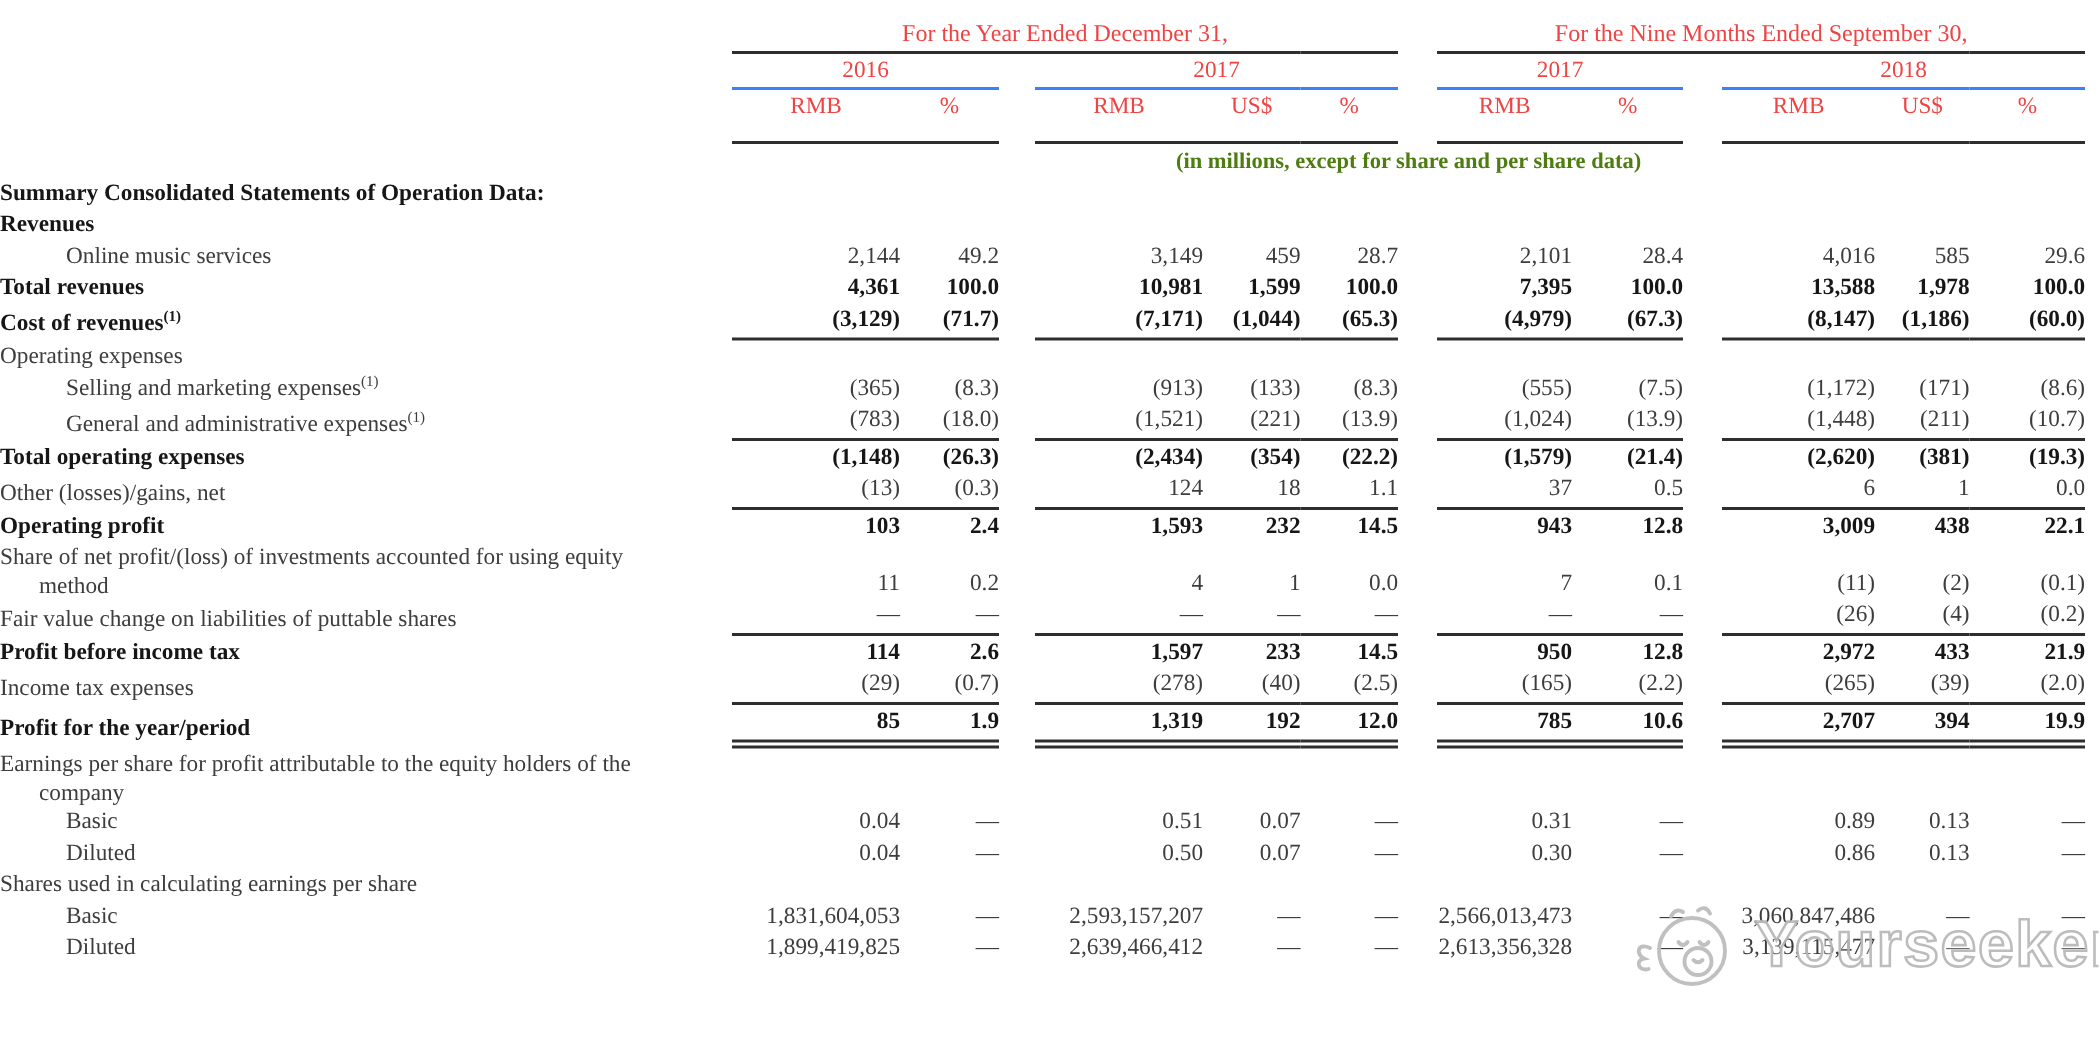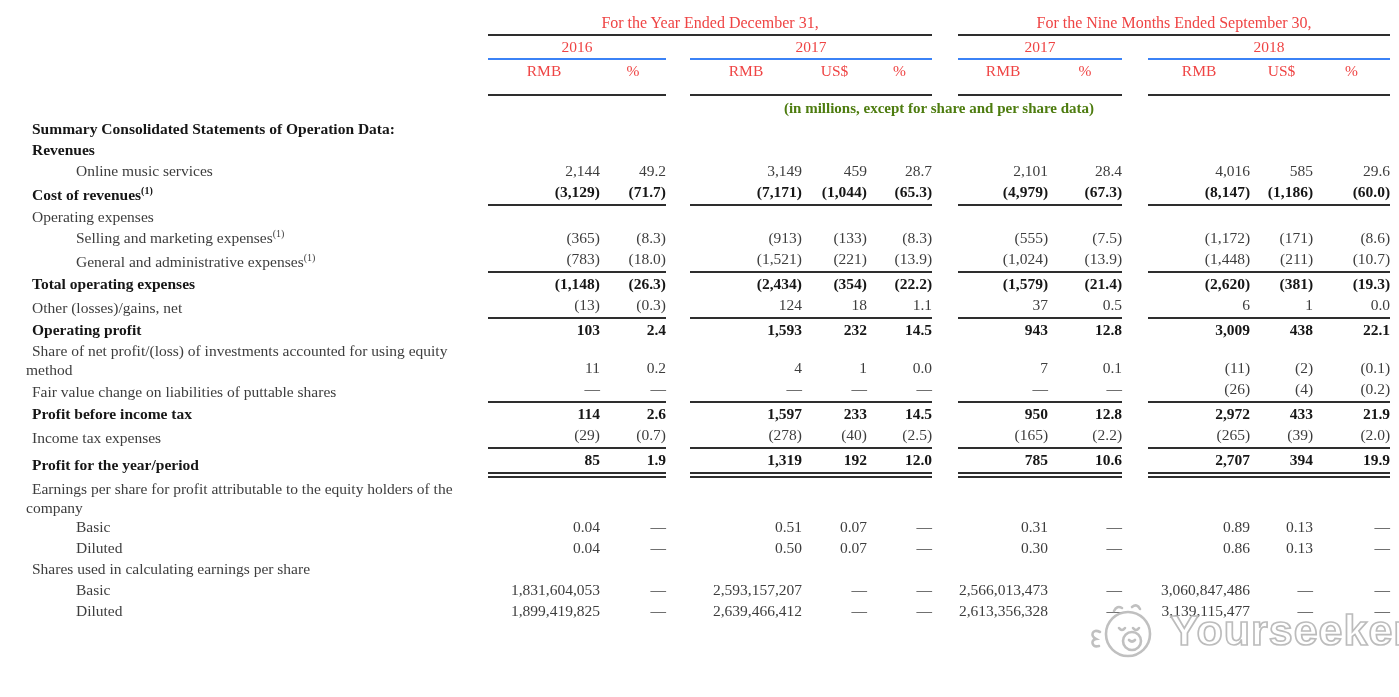--- a/index.html
+++ b/index.html
@@ -16,21 +16,21 @@
   .ind1{padding-left:44px;}
   .bold{font-weight:bold;color:#161616;}
   .rule{border-bottom:2px solid #2e2e2e;padding-bottom:2px;}
   .drule{border-bottom:6px double #2e2e2e;padding-bottom:2px;}
   .grp{ text-align:center;border-bottom:2px solid #2e2e2e;font-size:16px;padding-bottom:1px;}
   .yr{ text-align:center;border-bottom:2px solid #3b82f6;padding-bottom:1px;}
   .colh{text-align:center;border-bottom:2px solid #2e2e2e;padding-bottom:13px;}
   .note{text-align:center;font-weight:bold;color:#4d7c0f;font-size:15px;line-height:20px;padding-top:2px;}
   sup{font-size:10px;line-height:0;vertical-align:6px;}
   .wrap2{padding-left:26px;line-height:17px;}
-  .lbl span{display:inline;margin-left:32px;}
+  .lbl span{display:inline;}
   tbody td{height:21px;}
   tbody tr.tall td{height:38px;}
   .watermark{
     position:absolute;left:1086px;top:598px;display:flex;align-items:center;gap:6px;
     pointer-events:none;opacity:.95;
   }
   .wm-text{
     font-family:"Liberation Sans", sans-serif;font-size:43px;font-weight:bold;letter-spacing:1px;
     color:rgba(255,255,255,0.25);-webkit-text-stroke:1.7px #b9b9b9;
   }
@@ -113,20 +113,36 @@
           <td class="num">28.7</td>
           <td></td>
           <td class="num">2,101</td>
           <td class="num">28.4</td>
           <td></td>
           <td class="num">4,016</td>
           <td class="num">585</td>
           <td class="num">29.6</td>
         </tr>
         <tr>
+          <td class="lbl bold"><span>Total revenues</span></td>
+          <td class="num bold">4,361</td>
+          <td class="num bold">100.0</td>
+          <td></td>
+          <td class="num bold">10,981</td>
+          <td class="num bold">1,599</td>
+          <td class="num bold">100.0</td>
+          <td></td>
+          <td class="num bold">7,395</td>
+          <td class="num bold">100.0</td>
+          <td></td>
+          <td class="num bold">13,588</td>
+          <td class="num bold">1,978</td>
+          <td class="num bold">100.0</td>
+        </tr>
+        <tr>
           <td class="lbl bold"><span>Cost of revenues</span><sup>(1)</sup></td>
           <td class="num bold rule">(3,129)</td>
           <td class="num bold rule">(71.7)</td>
           <td></td>
           <td class="num bold rule">(7,171)</td>
           <td class="num bold rule">(1,044)</td>
           <td class="num bold rule">(65.3)</td>
           <td></td>
           <td class="num bold rule">(4,979)</td>
           <td class="num bold rule">(67.3)</td>

